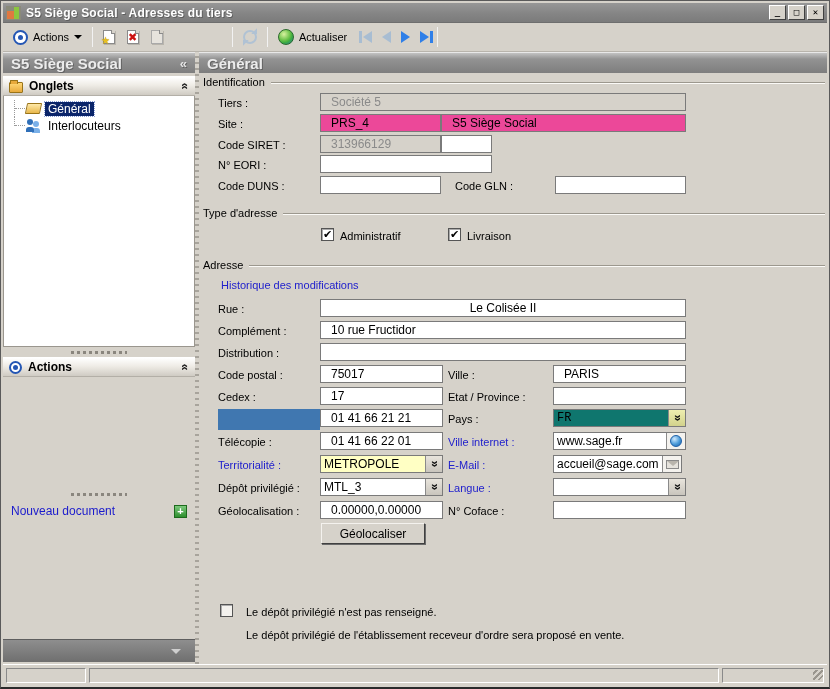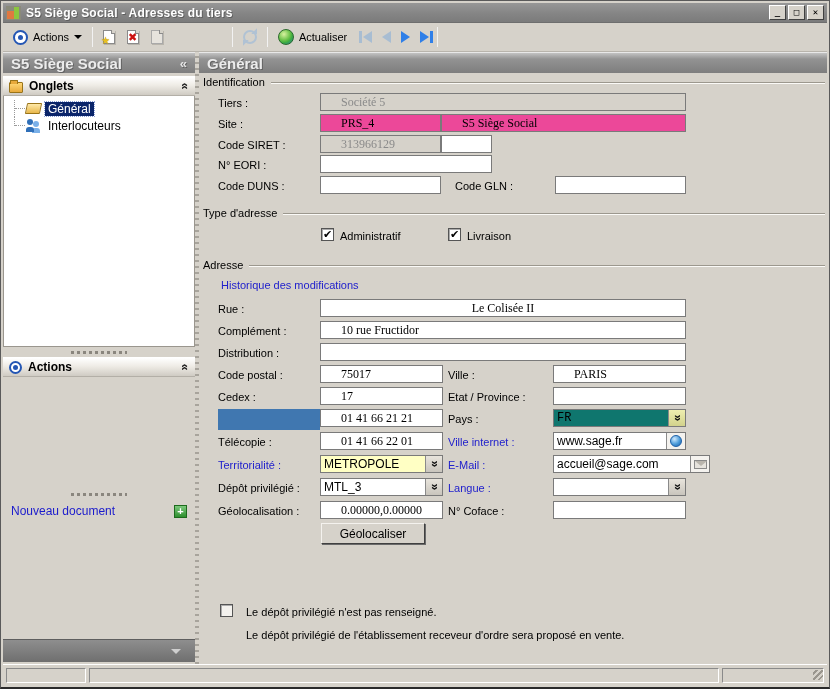--- a/index.html
+++ b/index.html
@@ -118,21 +118,21 @@
              border-left:5px solid transparent; border-right:5px solid transparent; border-top:5px solid #cfcfcf; }
 
   
   .form { position:absolute; left:0; right:0; top:21px; bottom:0; }
   .grp { position:absolute; left:4px; right:2px; display:flex; align-items:center; gap:6px; }
   .grp .gl { font-size:11px; color:#000; white-space:nowrap; }
   .grp .line { flex:1; height:2px; border-top:1px solid #9c988e; border-bottom:1px solid #fbfaf7; margin-top:1px; }
   .lbl { position:absolute; font-size:11px; white-space:nowrap; }
   .lbl.blue { color:#2121cc; }
   .fld { position:absolute; height:18px; border:1px solid #7a7a7a; background:#fff; font-size:12px;
-         padding:1px 20px; font-family:Liberation Serif, serif; }
+         padding:1px 10px; font-family:Liberation Sans, sans-serif; }
   .fld.yellow { background:#ec4899; }
   .fld.dis { background:#d6d2ca; color:#8a8a8a; }
   .combo { position:absolute; height:18px; border:1px solid #7a7a7a; background:#fff; display:flex; }
   .combo input { flex:1; min-width:0; border:none; background:transparent; font-size:12px; padding:1px 3px;
          font-family:"Liberation Sans","DejaVu Sans",sans-serif; }
   .combo.yellow { background:#ffffc4; }
   .combo .cbtn { width:17px; background:linear-gradient(180deg,#e8e4dc,#c9c5bd); border-left:1px solid #8a8a8a;
          display:flex; align-items:center; justify-content:center; }
   .combo .cbtn.ybtn { background:linear-gradient(180deg,#eeeeb0,#d2d28c); }
   .chev-dn { display:inline-block; transform:rotate(-90deg); font-weight:bold; font-size:12px; color:#111; }
@@ -358,21 +358,21 @@
         </div>
 
         <span class="lbl blue" style="left:19px;top:386px;">Territorialité :</span>
         <div class="combo yellow" style="left:121px;top:382px;width:123px;">
           <input style="background: rgb(255, 255, 196);" value="METROPOLE">
           <span class="cbtn">
               <span class="chev-dn">«</span>
             </span>
         </div>
         <span class="lbl blue" style="left:249px;top:386px;">E-Mail :</span>
-        <div class="combo" style="left:354px;top:382px;width:157px;">
+        <div class="combo" style="left:354px;top:382px;width:129px;">
           <input value="accueil@sage.com" style="">
           <span class="ibtn">
               <span class="envelope"></span>
             </span>
         </div>
 
         <span class="lbl" style="left:19px;top:409px;">Dépôt privilégié :</span>
         <div class="combo" style="left:121px;top:405px;width:123px;">
           <input value="MTL_3" style="">
           <span class="cbtn">

